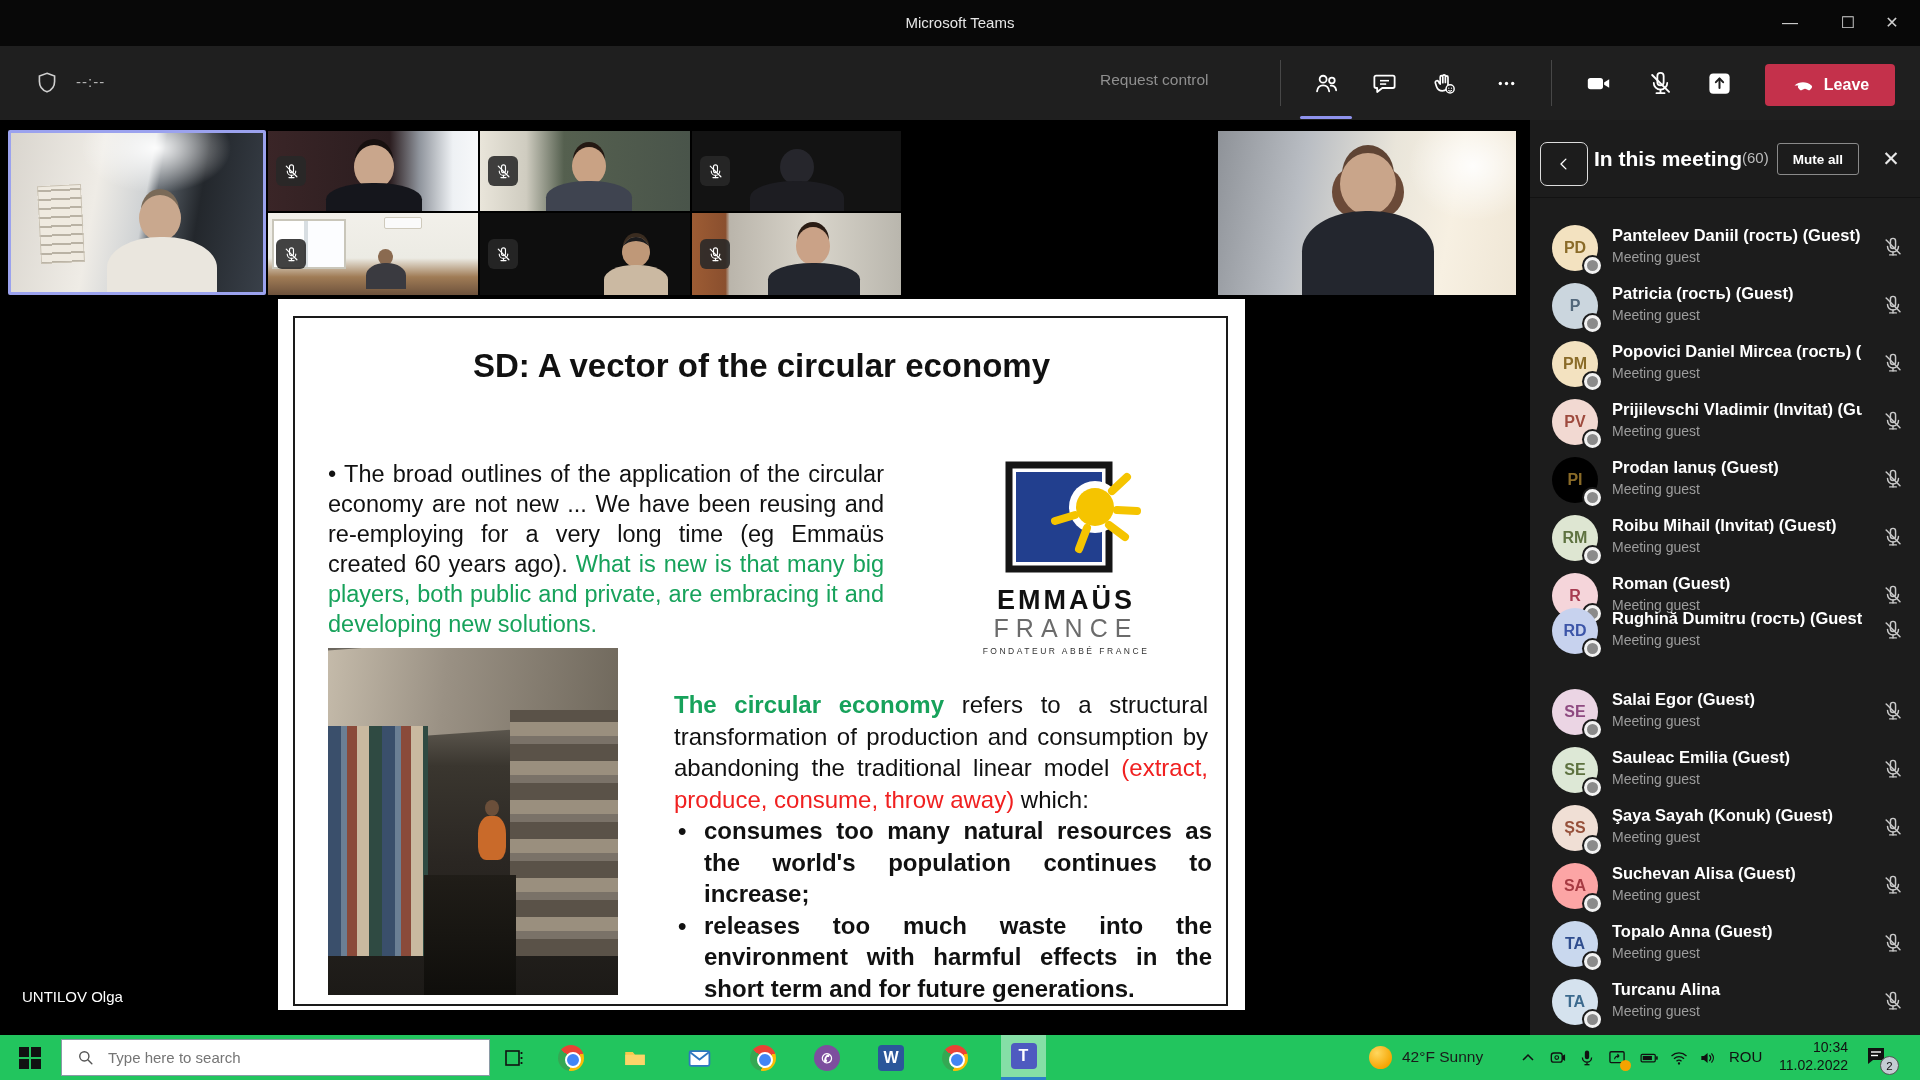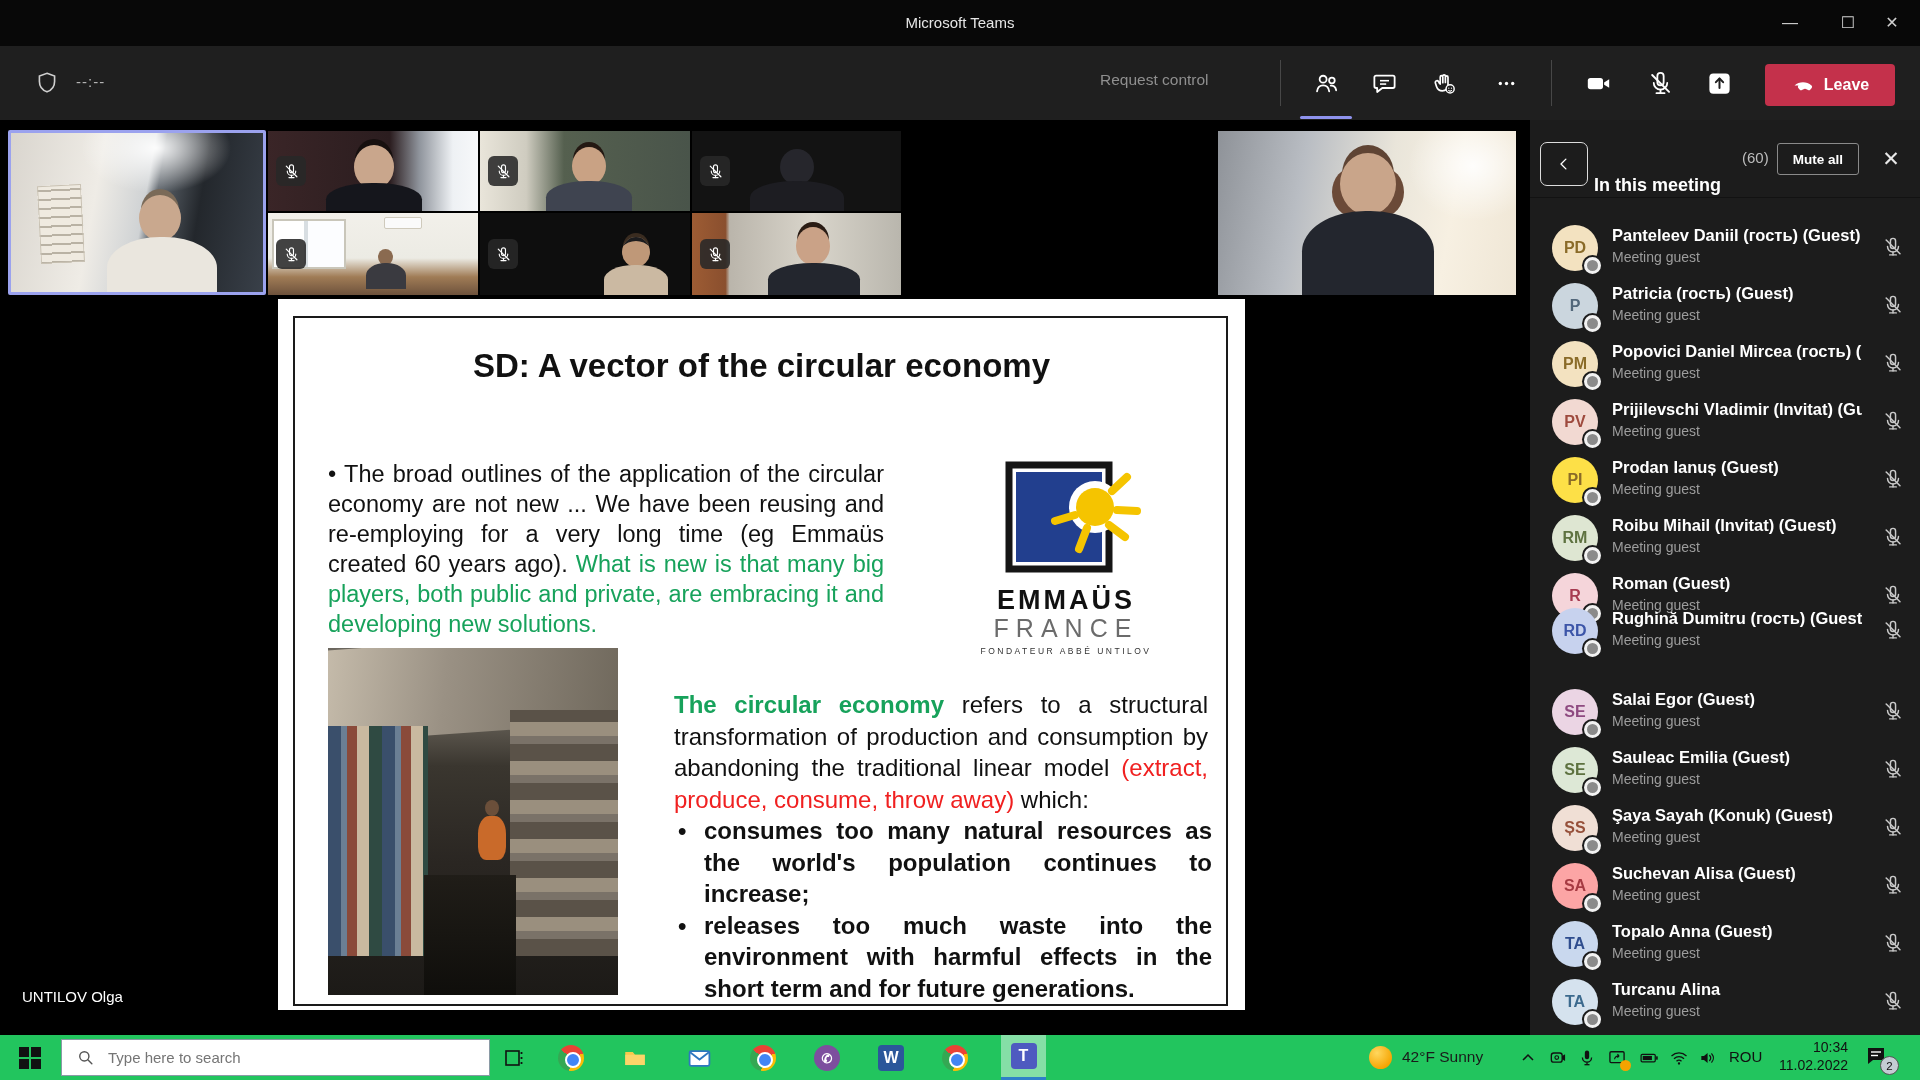--- a/index.html
+++ b/index.html
@@ -117,21 +117,21 @@
   #slide-bullets { left:400px; top:516px; width:534px; font-size:24px; line-height:31.5px; font-weight:700; }
   #slide-bullets .b-item { display:flex; gap:14px; text-align:justify; }
   #slide-bullets .b-dot { flex:0 0 12px; }
 
   
   #panel { left:1530px; top:120px; width:390px; height:915px; background:#1c1c1c; overflow:hidden; }
   #panel-header { position:absolute; left:0; top:0; width:390px; height:78px; border-bottom:1px solid #121212; }
   #back-btn { position:absolute; left:10px; top:22px; width:48px; height:44px; border:1.5px solid #dcdcdc;
     border-radius:7px; background:#1c1c1c; display:flex; align-items:center; justify-content:center; }
   #back-btn svg { width:18px; height:18px; color:#fff; }
-  #panel-title { position:absolute; left:64px; top:27px; font-size:18px; font-weight:700; color:#fff;margin-top:28px; }
+  #panel-title { position:absolute; left:64px; top:27px; font-size:21px; font-weight:700; color:#fff; }
   #panel-count { position:absolute; left:212px; top:29px; font-size:15px; color:#bdbdbd; }
   #mute-all { position:absolute; left:247px; top:23px; width:82px; height:32px; border:1px solid #8a8a8a;
     border-radius:3px; color:#fff; font-size:13.5px; font-weight:700; background:transparent;
     display:flex; align-items:center; justify-content:center; }
   #panel-close { position:absolute; left:344px; top:22px; width:34px; height:34px; color:#e8e8e8; font-size:21px;
     display:flex; align-items:center; justify-content:center; }
   .p-row { position:absolute; left:0; width:390px; height:58px; }
   .p-avatar { position:absolute; left:22px; top:6px; width:46px; height:46px; border-radius:50%;
     display:flex; align-items:center; justify-content:center; font-size:16px; font-weight:700; }
   .p-status { position:absolute; right:-3px; bottom:-3px; width:17px; height:17px; border-radius:50%;
@@ -365,21 +365,21 @@
           <circle cx="104" cy="52" r="26" fill="#fff"></circle>
           <circle cx="104" cy="52" r="19" fill="#f5c400"></circle>
           <line x1="121" y1="36" x2="136" y2="22" stroke="#f5c400" stroke-width="8" stroke-linecap="round"></line>
           <line x1="126" y1="55" x2="146" y2="56" stroke="#f5c400" stroke-width="8" stroke-linecap="round"></line>
           <line x1="118" y1="70" x2="134" y2="82" stroke="#f5c400" stroke-width="8" stroke-linecap="round"></line>
           <line x1="96" y1="73" x2="88" y2="94" stroke="#f5c400" stroke-width="8" stroke-linecap="round"></line>
           <line x1="84" y1="60" x2="64" y2="66" stroke="#f5c400" stroke-width="8" stroke-linecap="round"></line>
         </svg>
         <div id="logo-line1">EMMAÜS</div>
         <div id="logo-line2">FRANCE</div>
-        <div id="logo-line3">FONDATEUR ABBÉ UNTILOV</div>
+        <div id="logo-line3">FONDATEUR ABBÉ FRANCE</div>
       </div>
       <div id="slide-p2" class="abs">
         <span class="txt-green" style="font-weight:700">The circular economy</span><span> refers to a structural transformation of production and consumption by abandoning the traditional linear model </span><span class="txt-red">(extract, produce, consume, throw away)</span><span> which:</span>
       </div>
       <div id="slide-bullets" class="abs">
         <div class="b-item">
             <span class="b-dot">•</span>
             <span>consumes too many natural resources as the world's population continues to increase;</span>
           </div>
         <div class="b-item">
@@ -443,21 +443,21 @@
           <span style="color: rgb(158, 74, 62);">PV</span>
           <span class="p-status"></span>
         </div>
       <div class="p-name">Prijilevschi Vladimir (Invitat) (Gu...</div>
       <div class="p-role">Meeting guest</div>
       <svg class="p-mic" viewBox="0 0 24 24">
           <use href="#i-micoff"></use>
         </svg>
     </div>
     <div class="p-row" style="top:331px">
-      <div class="p-avatar" style="background: #fde047;">
+      <div class="p-avatar" style="background: #000000;">
           <span style="color: rgb(138, 107, 40);">PI</span>
           <span class="p-status"></span>
         </div>
       <div class="p-name">Prodan Ianuș (Guest)</div>
       <div class="p-role">Meeting guest</div>
       <svg class="p-mic" viewBox="0 0 24 24">
           <use href="#i-micoff"></use>
         </svg>
     </div>
     <div class="p-row" style="top:389px">

